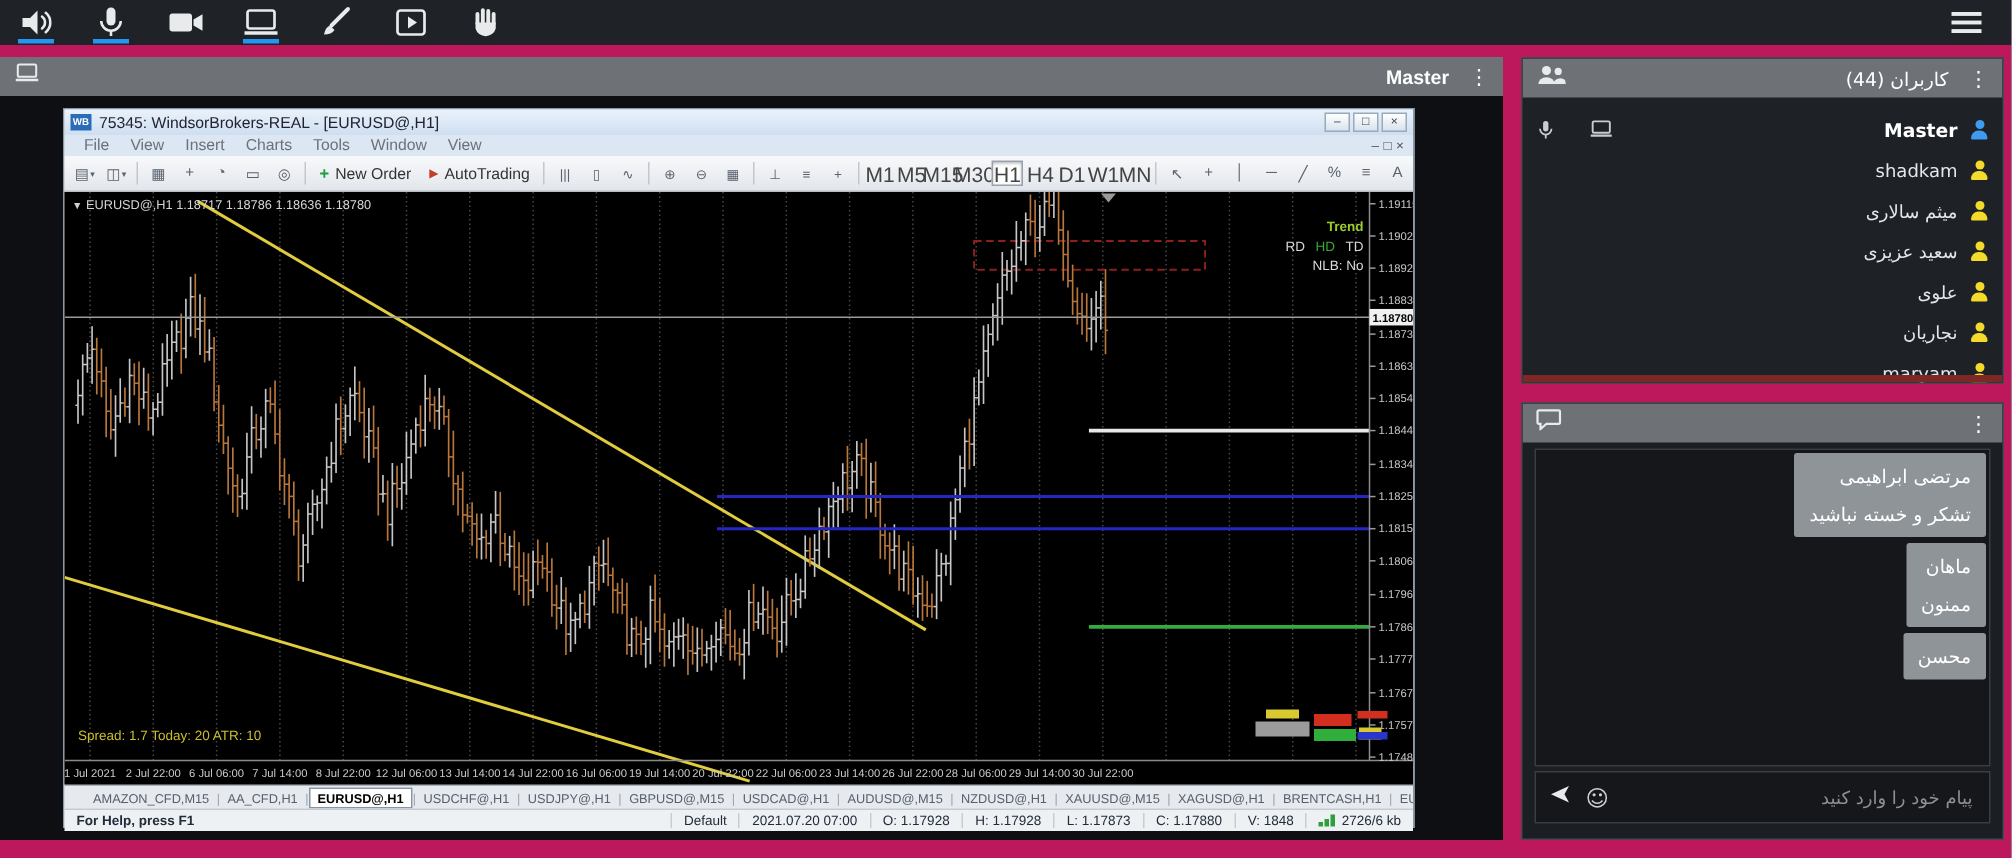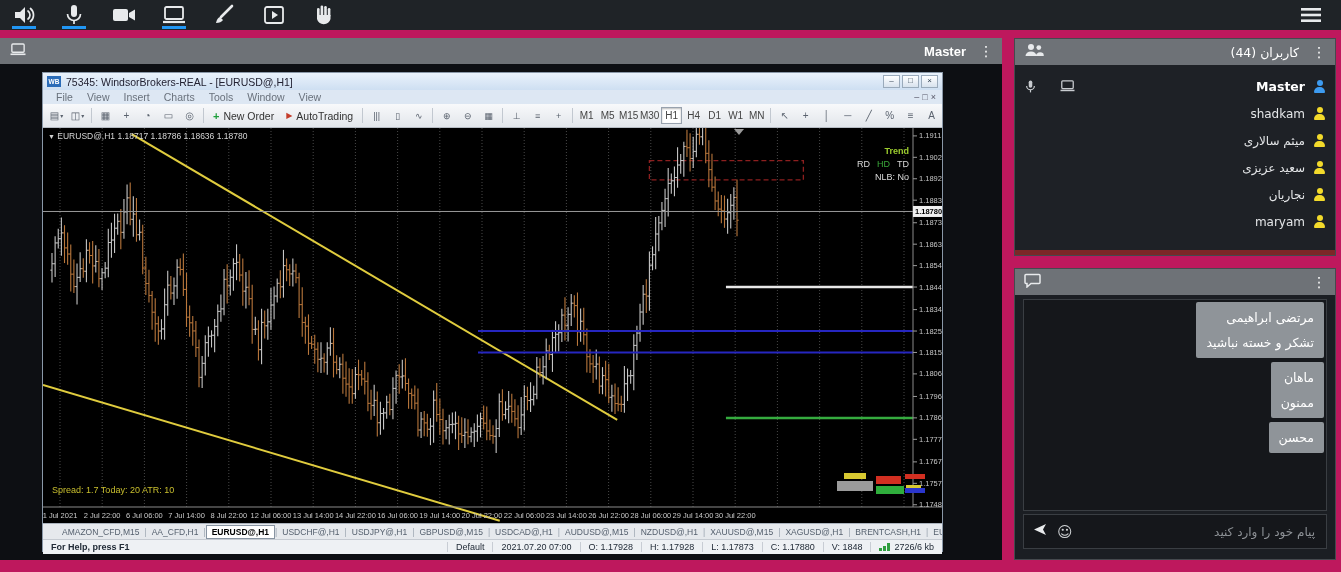--- a/index.html
+++ b/index.html
@@ -24,21 +24,21 @@
   .mt-menubar{height:14px;background:#dde7f3;display:flex;align-items:center;font-size:10.5px;color:#69717c;padding:0 6px;}
   .menu-item{padding:0 7px;}
   .menu-winbtns{margin-left:auto;display:flex;gap:3px;font-size:9px;color:#556;}
   .mt-toolbar{height:23px;background:linear-gradient(#f8f9fb,#e2e6eb);border-bottom:1px solid #b6bcc4;display:flex;align-items:center;padding:0 3px;overflow:hidden;}
   .ti{min-width:17px;height:17px;display:flex;align-items:center;justify-content:center;margin:0 1px;font-size:10px;color:#5a626e;border:1px solid transparent;border-radius:2px;}
   .caret{font-size:6px;margin-left:1px;color:#5a626e;}
   .sep{width:1px;height:15px;background:#c2c8d0;margin:0 3px;flex:none;}
   .tbtn{display:flex;align-items:center;gap:4px;padding:0 6px;height:17px;font-size:10.5px;color:#333;white-space:nowrap;}
   .no-plus{color:#1d9e3a;font-weight:bold;font-size:11px;}
   .at-ico{color:#c43c2a;font-size:8px;}
-  .tf{font-size:10px;color:#444;min-width:19px;height:15px;display:flex;align-items:center;justify-content:center;margin:0 1px;text-align:center;}
+  .tf{font-size:14px;color:#444;min-width:19px;height:15px;display:flex;align-items:center;justify-content:center;margin:0 1px;text-align:center;}
   .tf.active{border:1px solid #98a2ae;background:#fff;box-shadow:inset 0 1px 2px #bbb;}
   .mt-chart{position:relative;width:899px;height:395px;background:#000;overflow:hidden;}
   .sym-info{position:absolute;left:5px;top:3px;font-size:8.5px;color:#d6d6d6;white-space:nowrap;}
   .sym-caret{color:#cfcfcf;font-size:7px;}
   .trend-ov{position:absolute;right:33px;top:17px;text-align:right;font-size:9px;line-height:13px;color:#dcdcdc;}
   .trend-title{color:#9ccc2e;font-weight:bold;}
   .spread-lbl{position:absolute;left:9px;bottom:28px;font-size:9px;color:#c9bf2e;}
   .mt-tabs{height:15px;background:#e6e9ed;border-top:1px solid #aab2bc;display:flex;align-items:center;font-size:8.5px;color:#55606e;padding-left:14px;overflow:hidden;}
   .tab{padding:0 5px;white-space:nowrap;}
   .tab.active{background:#fff;border:1px solid #8894a2;color:#000;font-weight:bold;height:12px;display:flex;align-items:center;}
@@ -1081,20 +1081,25 @@
           <span class="u-name">میثم سالاری</span>
           <span class="row-spacer"></span>
         </div>
         <div class="user-row">
           <span class="p-icon" style="--pc: #f3da2b;"></span>
           <span class="u-name">سعید عزیزی</span>
           <span class="row-spacer"></span>
         </div>
         <div class="user-row">
           <span class="p-icon" style="--pc: #f3da2b;"></span>
+          <span class="u-name">علوی</span>
+          <span class="row-spacer"></span>
+        </div>
+        <div class="user-row">
+          <span class="p-icon" style="--pc: #f3da2b;"></span>
           <span class="u-name">نجاریان</span>
           <span class="row-spacer"></span>
         </div>
         <div class="user-row">
           <span class="p-icon" style="--pc: #f3da2b;"></span>
           <span class="u-name">maryam</span>
           <span class="row-spacer"></span>
         </div>
       </div>
     <div class="red-strip"></div>

